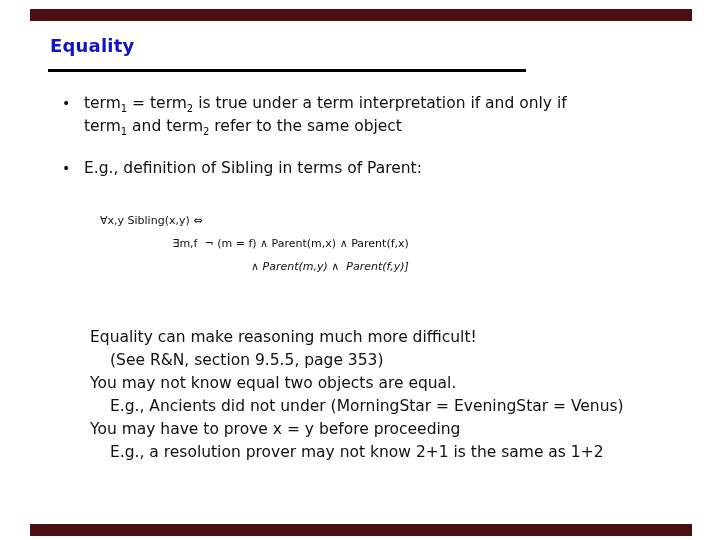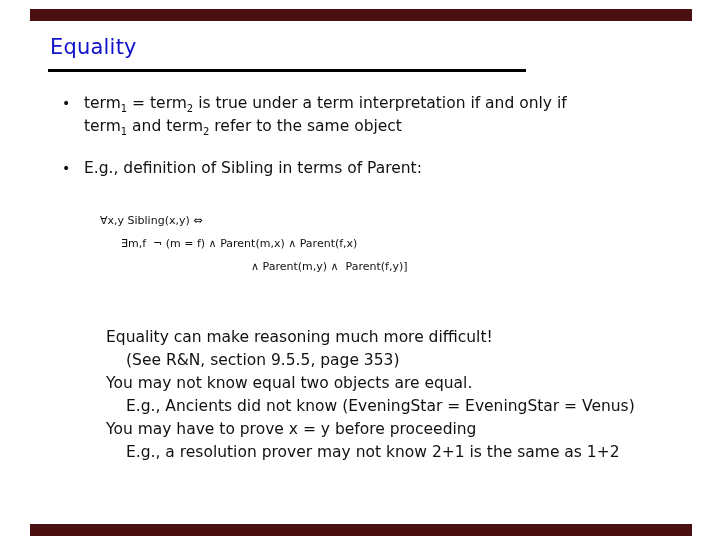--- a/index.html
+++ b/index.html
@@ -26,22 +26,22 @@
     width: 662px;
     height: 12px;
     background: var(--bar);
   }
   .accent-bar.top { top: 9px; }
   .accent-bar.bottom { top: 524px; }
   .page-title {
     position: absolute;
     left: 50px;
     top: 35px;
-    font-size: 21px;
-    font-weight: normal;
+    font-size: 18px;
+    font-weight: bold;
     color: var(--title);
     letter-spacing: 0.2px;
     text-align: right;
   }
   .title-rule {
     position: absolute;
     left: 48px;
     top: 69px;
     width: 478px;
     height: 3px;
@@ -67,26 +67,26 @@
   .bullet-2 { top: 157px; }
   .formula-block {
     position: absolute;
     left: 100px;
     top: 209px;
     font-size: 11px;
     line-height: 23px;
   }
   .f-line { white-space: pre-wrap; }
   .f-ind-1 { padding-left: 17px; }
-  .f-ind-2 { padding-left: 21px; }
-  .f-ind-3 { padding-left: 151px; }
+  .f-ind-2 { padding-left: 21px; text-align: right; }
+  .f-ind-3 { padding-left: 151px; font-style: italic; }
   .arrow-glyph { font-style: normal; }
   .notes-block {
     position: absolute;
-    left: 106px;
+    left: 90px;
     top: 326px;
     font-size: 15.5px;
     line-height: 23px;
   }
   .note { white-space: pre-wrap; }
   .note.indent { padding-left: 20px; }
   .it { }
   sub { font-size: 10px; line-height: 0; }
 </style>
 </head>
@@ -113,20 +113,20 @@
   <div class="formula-block">
     <div class="f-line"><span class="it">∀x,y Sibling(x,y) </span><span class="arrow-glyph">⇔</span></div>
     <div class="f-line f-ind-2"><span>∃m,f  ¬ (m = f) ∧ Parent(m,x) ∧ Parent(f,x)</span></div>
     <div class="f-line f-ind-3"><span>∧ Parent(m,y) ∧  Parent(f,y)]</span></div>
   </div>
 
   <div class="notes-block">
     <div class="note">Equality can make reasoning much more difficult!</div>
     <div class="note indent">(See R&amp;N, section 9.5.5, page 353)</div>
     <div class="note">You may not know equal two objects are equal.</div>
-    <div class="note indent">E.g., Ancients did not know (EveningStar = EveningStar = Venus)</div>
+    <div class="note indent">E.g., Ancients did not under (MorningStar = EveningStar = Venus)</div>
     <div class="note">You may have to prove x = y before proceeding</div>
     <div class="note indent">E.g., a resolution prover may not know 2+1 is the same as 1+2</div>
   </div>
 
   <div class="accent-bar bottom"></div>
 
 </div>
 
 </body></html>

